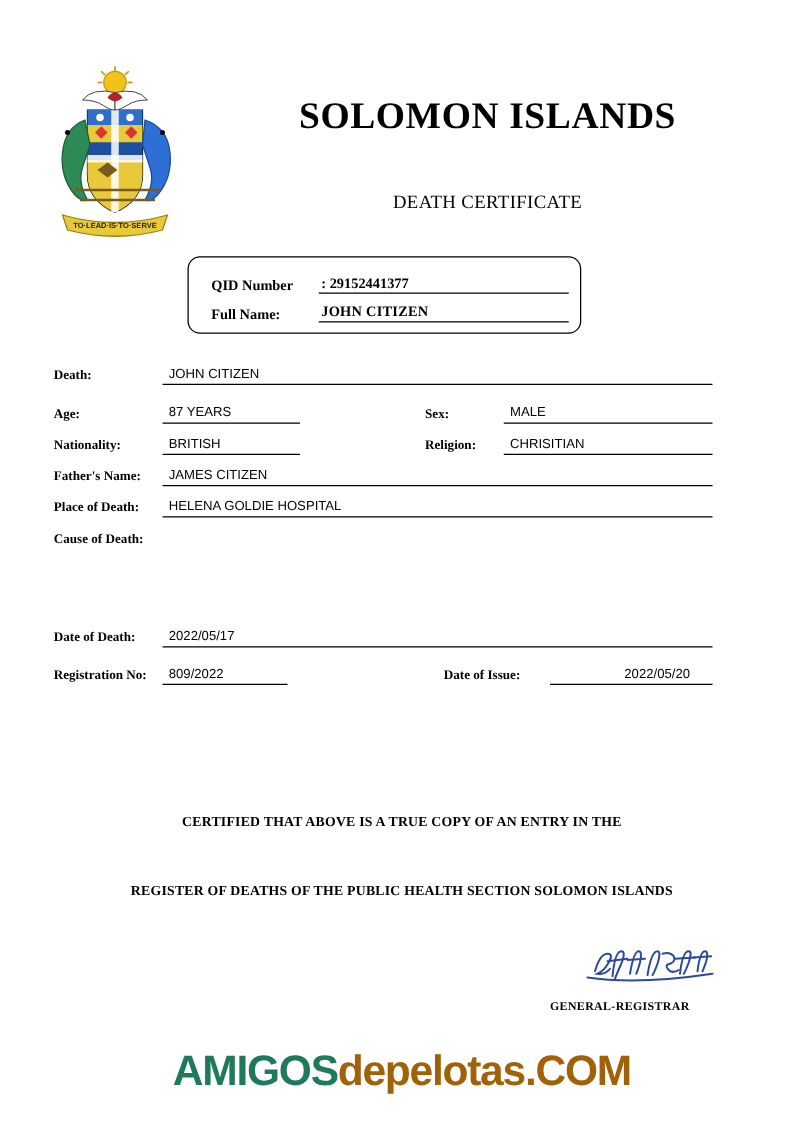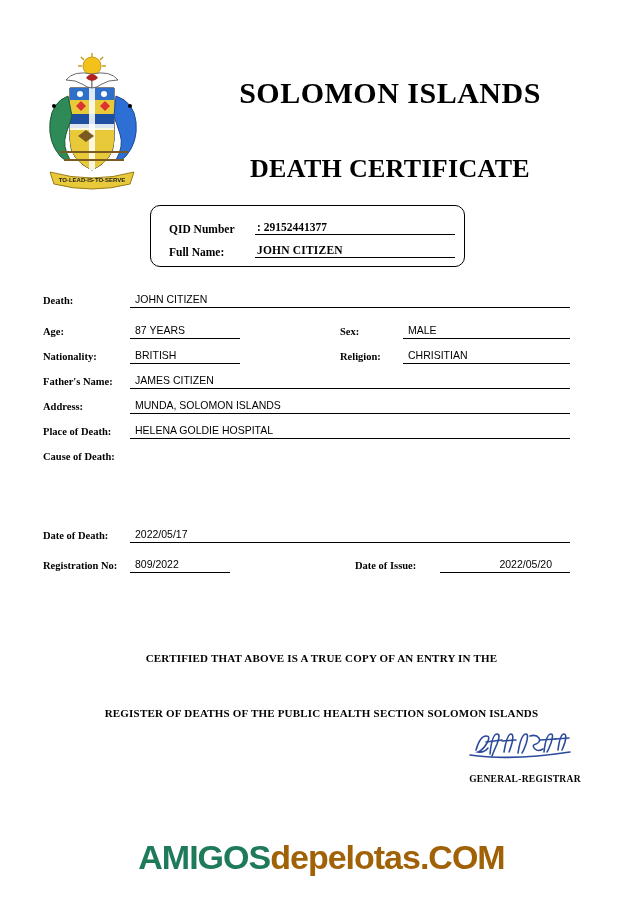--- a/index.html
+++ b/index.html
@@ -44,22 +44,22 @@
   }
   .country-title {
     font-family: "Liberation Serif", serif;
     font-weight: bold;
     font-size: 30px;
     letter-spacing: 0.5px;
     margin: 16px;
   }
   .doc-title {
     font-family: "Liberation Serif", serif;
-    font-weight: bold;
-    font-size: 26px;
+    font-weight: normal;
+    font-size: 15px;
     letter-spacing: 0.3px;
     margin: 44px 0 0 0;
     text-align: center;
   }
 
   
   .qid-box {
     position: absolute;
     left: 150px;
     top: 205px;
@@ -156,23 +156,23 @@
     text-align: center;
     font-size: 11px;
     font-weight: bold;
     letter-spacing: 0.2px;
   }
 
   
   .sig-area {
     position: absolute;
     left: 440px;
-    top: 728px;
+    top: 755px;
     width: 170px;
-    text-align: center;
+    text-align: left;
   }
   .sig-img {
     height: 34px;
     width: 100%;
   }
   .sig-caption {
     font-size: 9.5px;
     font-weight: bold;
     letter-spacing: 0.3px;
     margin-top: 12px;
@@ -279,24 +279,20 @@
       <span class="val c1-val short" style="top:2px">BRITISH</span>
       <span class="lbl c2-lbl" style="top:5px">Religion:</span>
       <span class="val c2-val" style="top:2px">CHRISITIAN</span>
     </div>
 
     <div class="frow" style="height:25px">
       <span class="lbl c1-lbl" style="top:5px">Father's Name:</span>
       <span class="val c1-val" style="top:2px">JAMES CITIZEN</span>
     </div>
 
-    <div class="frow" style="height:25px">
-      <span class="lbl c1-lbl" style="top:5px">Address:</span>
-      <span class="val c1-val" style="top:2px">MUNDA, SOLOMON ISLANDS</span>
-    </div>
 
     <div class="frow" style="height:25px">
       <span class="lbl c1-lbl" style="top:5px">Place of Death:</span>
       <span class="val c1-val" style="top:2px">HELENA GOLDIE HOSPITAL</span>
     </div>
 
     <div class="frow" style="height:25px">
       <span class="lbl c1-lbl" style="top:5px">Cause of Death:</span>
     </div>
 

